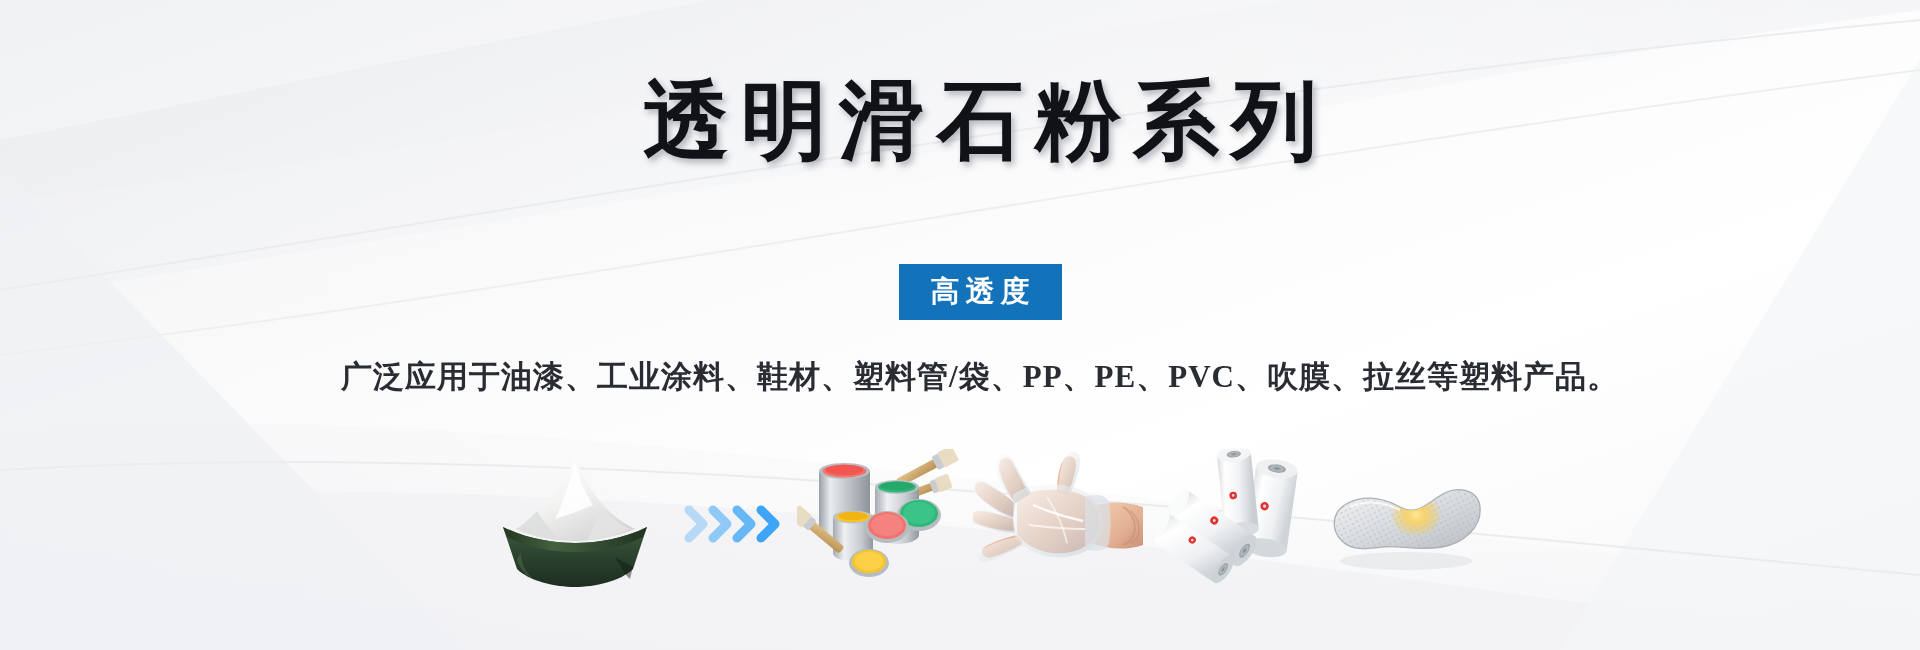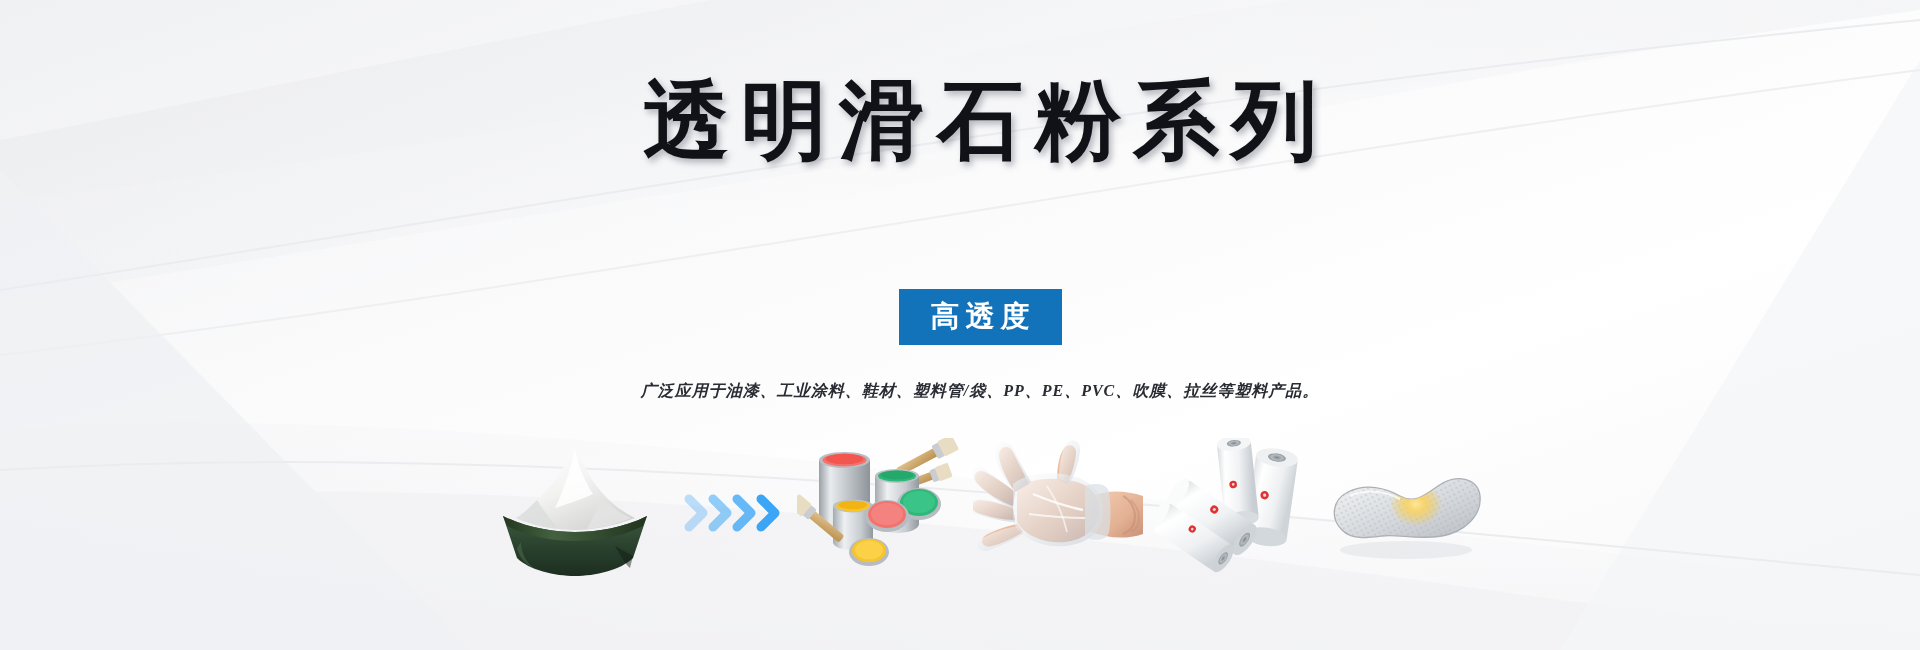--- a/index.html
+++ b/index.html
@@ -66,33 +66,31 @@
     background: #1272ba;
     color: #ffffff;
     font-size: 29px;
     font-weight: 700;
     letter-spacing: 6px;
     text-indent: 6px;
     padding: 9px 26px 11px 26px;
     line-height: 1.25;
     white-space: nowrap;
     font-family: "Liberation Serif", "DejaVu Serif", serif;
-    margin-top: 25px;
   }
 
   
   .description {
     margin-top: 36px;
-    font-size: 16px;
+    font-size: 31px;
     font-weight: 700;
     color: #2a2c33;
     letter-spacing: 1px;
     white-space: nowrap;
     font-family: "Liberation Serif", "DejaVu Serif", serif;
-    font-style: italic;
   }
 
   
   .products {
     margin-top: 20px;
     width: 1200px;
     height: 150px;
     display: flex;
     align-items: center;
     justify-content: center;

